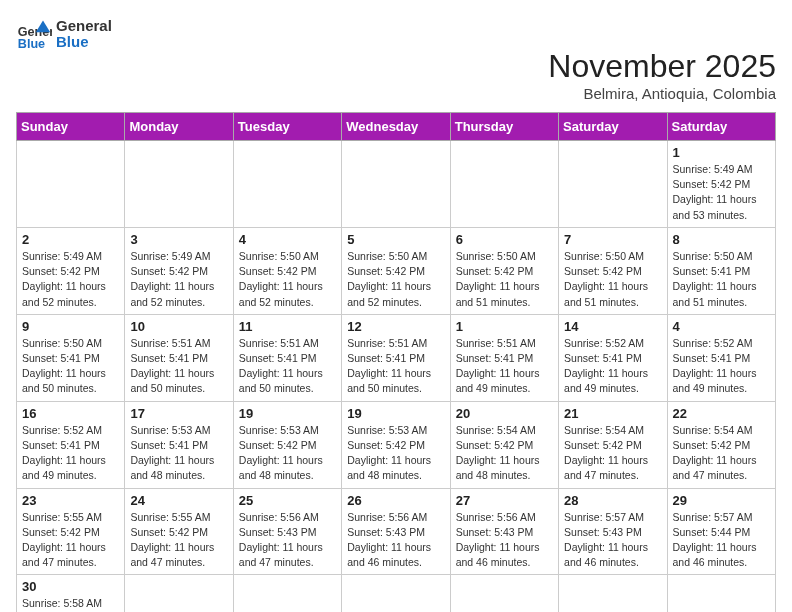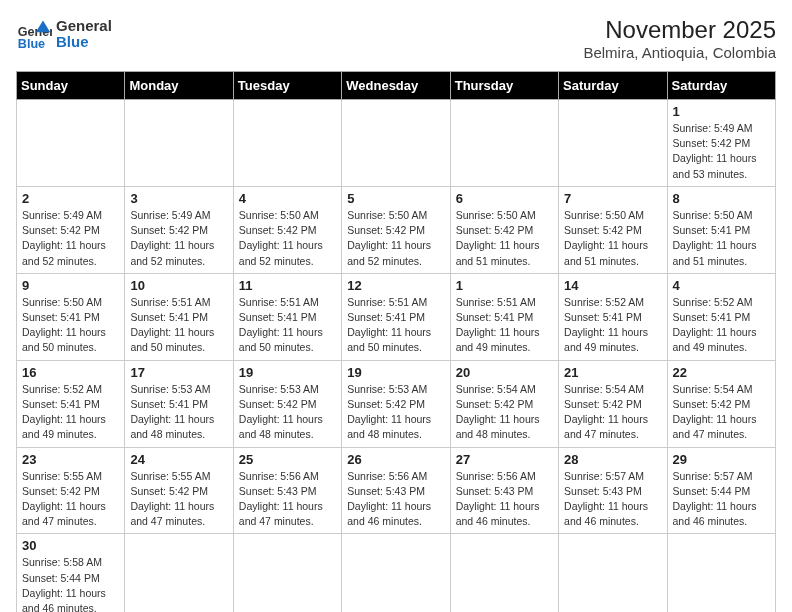--- a/index.html
+++ b/index.html
@@ -22,35 +22,36 @@
       gap: 4px;
     }
     .logo-icon {
       width: 36px;
       height: 36px;
     }
     .title-block {
       text-align: right;
     }
     .month-title {
-      font-size: 24px;
+      font-size: 32px;
       font-weight: normal;
       color: #222;
+      margin-top: 32px;
     }
     .location {
       font-size: 15px;
       color: #444;
     }
     .calendar {
       width: 100%;
       border-collapse: collapse;
       border: 1px solid #ccc;
     }
     .calendar th {
-      background-color: #000000;
+      background-color: #a21caf;
       color: #fff;
       font-size: 13px;
       font-weight: bold;
       padding: 6px 4px;
       text-align: left;
       border: 1px solid #aaa;
     }
     .calendar td {
       border: 1px solid #ccc;
       vertical-align: top;

